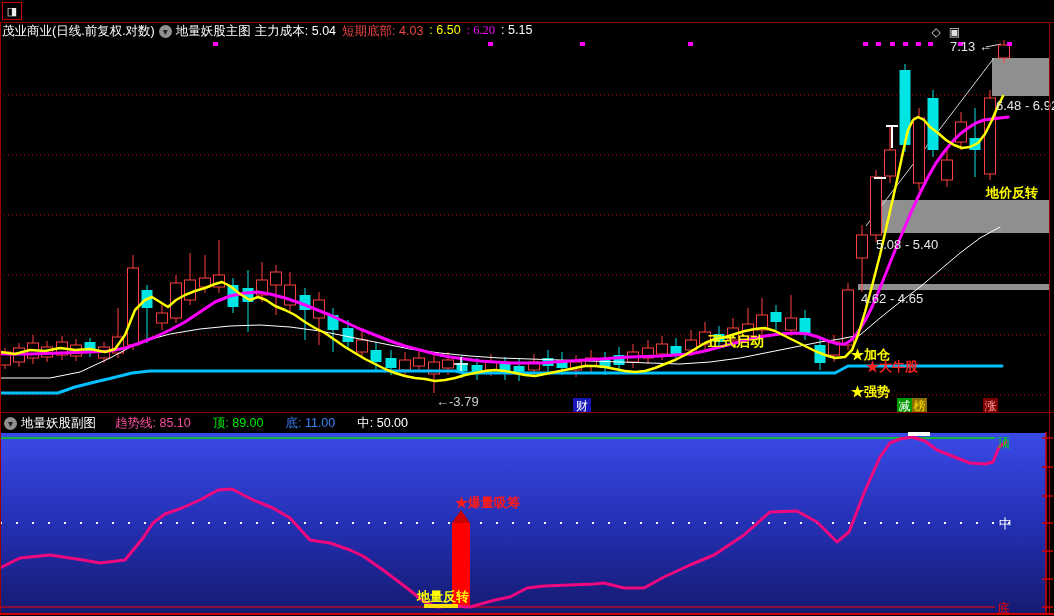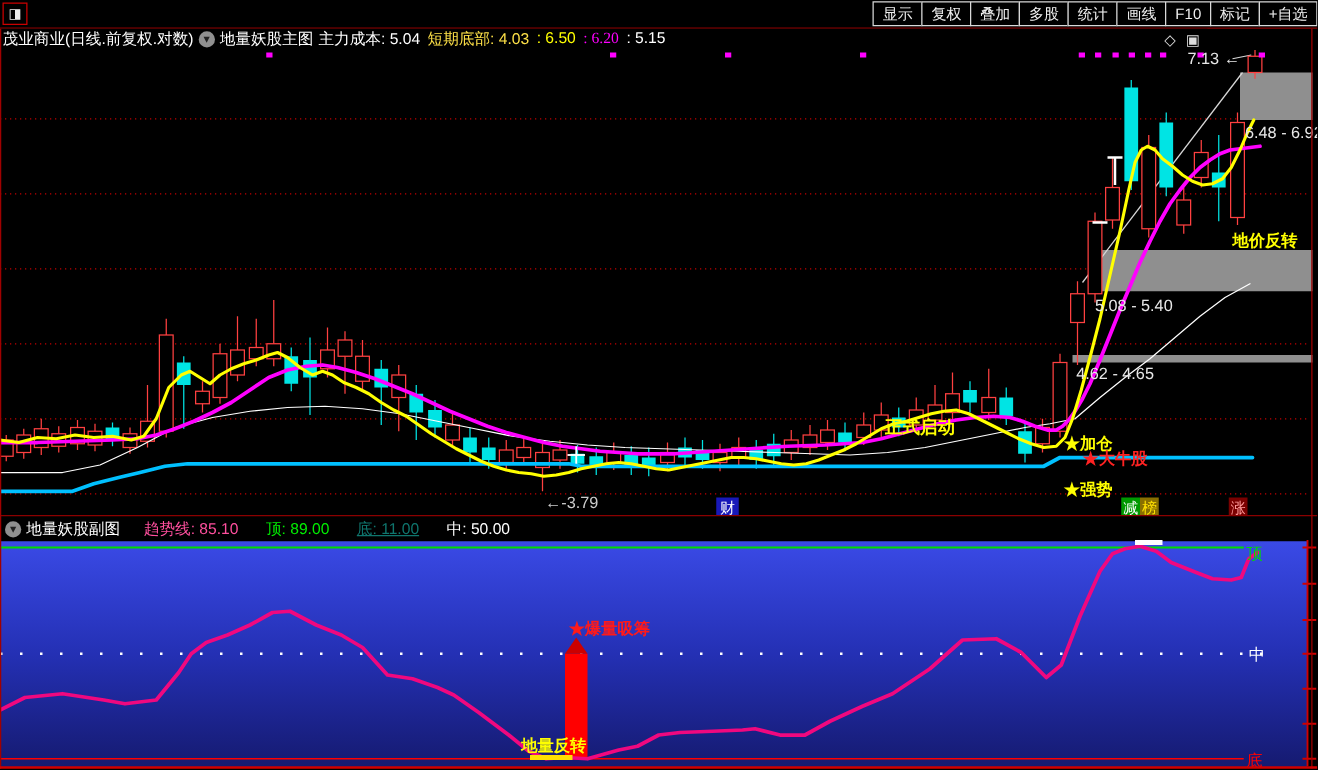--- a/index.html
+++ b/index.html
@@ -31,40 +31,29 @@
   .frame-line{position:absolute;background:#a00000;}
   text{font-family:"Liberation Sans",sans-serif;}
 </style>
 </head>
 <body>
 
 <div class="page">
 
   <div class="toolbar">
     <span class="win-icon-box">◨</span>
-    <div class="menu-right" id="menu-right">
-        <span class="btn">显示</span>
-        <span class="btn">复权</span>
-        <span class="btn">叠加</span>
-        <span class="btn">多股</span>
-        <span class="btn">统计</span>
-        <span class="btn">画线</span>
-        <span class="btn">F10</span>
-        <span class="btn">标记</span>
-        <span class="btn">+自选</span>
-      </div>
   </div>
 
   <div class="header-row">
     <span class="title">茂业商业(日线.前复权.对数)</span>
     <span class="circle-icon">▾</span>
     <span>地量妖股主图</span>
     <div class="hfields" id="header-fields">
         <span style="color: rgb(255, 255, 255);">主力成本: 5.04</span>
-        <span style="color: #fde047;">短期底部: 4.03</span>
+        <span style="color: #ef4444;">短期底部: 4.03</span>
         <span style="color: rgb(255, 255, 0);">: 6.50</span>
         <span style="color: rgb(255, 0, 255); font-family: Liberation Serif, serif;">: 6.20</span>
         <span style="color: rgb(255, 255, 255);">: 5.15</span>
       </div>
     <div class="hicons">
       <span>◇</span>
       <span>▣</span>
     </div>
   </div>
 
@@ -268,21 +257,21 @@
         <text x="990.5" y="410" fill="#ff9999" font-size="12" font-weight="normal" text-anchor="middle">涨</text>
       </g>
     </svg>
 
   <div class="subheader">
     <span class="circle-icon">▾</span>
     <span>地量妖股副图</span>
     <div class="sfields" id="sub-fields">
         <span style="color: rgb(255, 79, 158);">趋势线: 85.10</span>
         <span style="color: rgb(0, 238, 0);">顶: 89.00</span>
-        <span style="color: #0f766e; text-decoration: underline;">底: 11.00</span>
+        <span style="color: #3b82f6;">底: 11.00</span>
         <span style="color: rgb(255, 255, 255);">中: 50.00</span>
       </div>
   </div>
 
   <svg id="sub-chart" style="top:432px" width="1054" height="184" viewBox="0 432 1054 184">
       <defs>
         <linearGradient id="bgGrad" x1="0" y1="0" x2="0" y2="1">
           <stop offset="0%" stop-color="#3a4ae6"></stop>
           <stop offset="50%" stop-color="#2430b4"></stop>
           <stop offset="100%" stop-color="#151a70"></stop>

